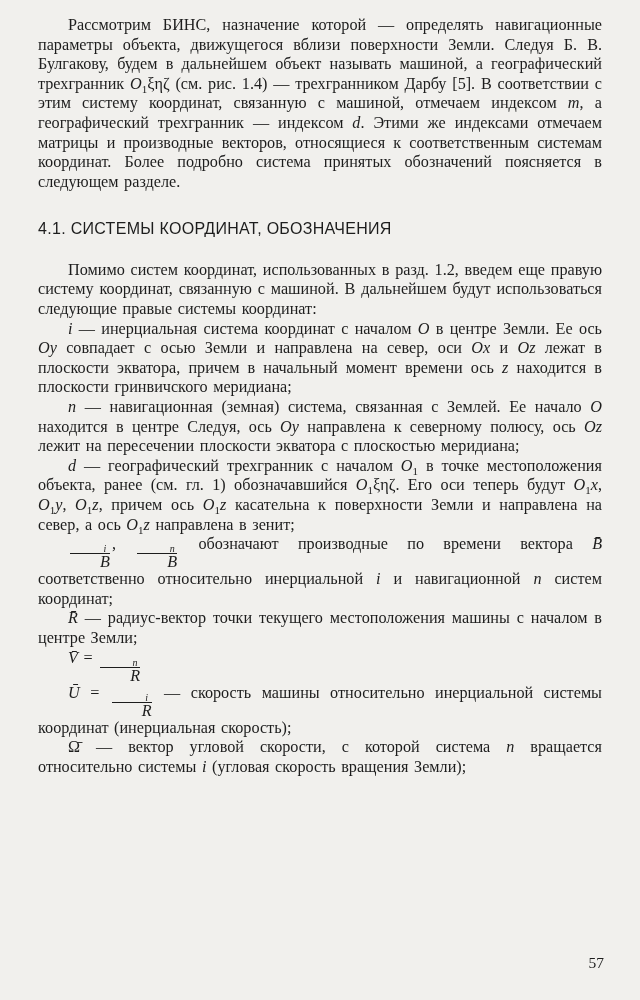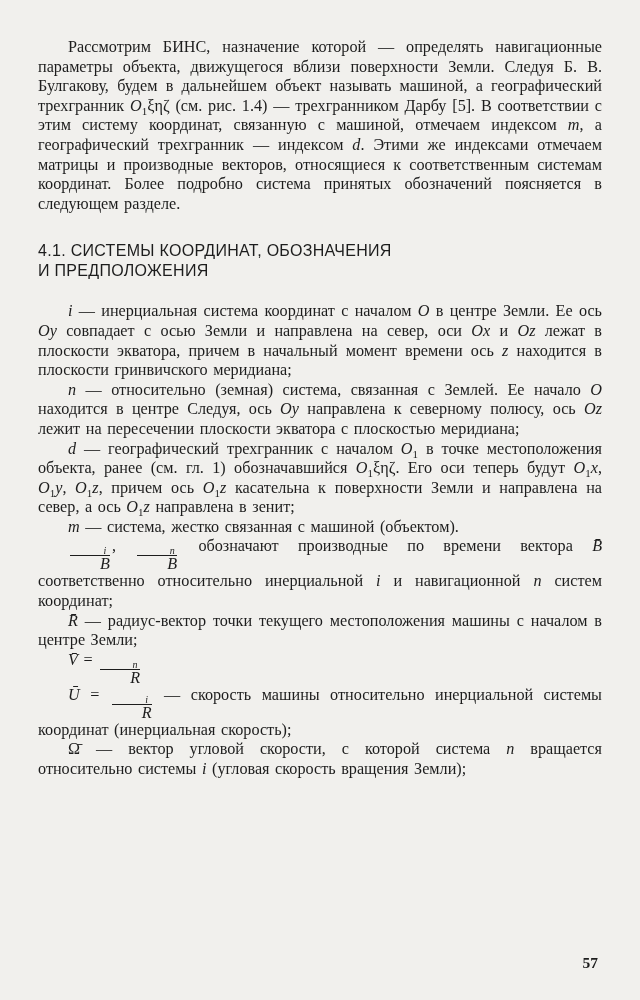--- a/index.html
+++ b/index.html
@@ -3,21 +3,21 @@
 <meta charset="utf-8">
 <style>
   html,body{margin:0;padding:0;background:#e9e8e5;}
   .page{
     position:relative;
     width:640px;height:1000px;
     background:#f1f0ed;
     color:#1d1d1d;
     font-family:"Liberation Serif","DejaVu Serif",serif;
     box-sizing:border-box;
-    padding:38px 38px 0 38px;
+    padding:16px 38px 0 38px;
     overflow:hidden;
   }
   .para{
     margin:0;
     font-size:16.2px;
     line-height:19.6px;
     text-align:justify;
     text-indent:30px;
     hyphens:auto;
     -webkit-hyphens:auto;
@@ -38,47 +38,46 @@
     flex-direction:column;
     align-items:center;
     vertical-align:-3px;
     line-height:1;
     margin:0 2px;
   }
   .ovt{font-style:italic;font-size:10px;line-height:9px;font-family:"Liberation Serif","DejaVu Serif",serif;}
   .ovb{font-style:italic;border-top:1.2px solid currentColor;padding-top:1px;line-height:15px;}
   .pagenum{
     position:absolute;
-    right:42px;
+    right:36px;
     bottom:28px;
     font-size:15.5px;
-    font-weight:bold;
+    font-weight:normal;
     font-family:"Liberation Serif","DejaVu Serif",serif;
   }
 </style>
 </head>
 <body>
 
 <div class="page">
 
   <p class="para"><span>Рассмотрим БИНС, назначение которой — определять навигационные параметры объекта, движущегося вблизи поверхности Земли. Следуя Б. В. Булгакову, будем в дальнейшем объект называть машиной, а географический трехгранник </span><span class="it">O</span><sub>1</sub><span>ξηζ (см. рис. 1.4) — трехгранником Дарбу [5]. В соответствии с этим систему координат, связанную с машиной, отмечаем индексом </span><span class="it">m</span><span>, а географический трехгранник — индексом </span><span class="it">d</span><span>. Этими же индексами отмечаем матрицы и производные векторов, относящиеся к соответственным системам координат. Более подробно система принятых обозначений поясняется в следующем разделе.</span></p>
 
   <h2 class="heading">
     <span>4.1. СИСТЕМЫ КООРДИНАТ, ОБОЗНАЧЕНИЯ</span><br>
-    <span>И ПРЕДПОЛОЖЕНИЯ</span>
   </h2>
 
+  <p class="para"><span>Помимо систем координат, использованных в разд. 1.2, введем еще правую систему координат, связанную с машиной. В дальнейшем будут использоваться следующие правые системы координат:</span></p>
 
   <p class="para"><span class="it">i</span><span> — инерциальная система координат с началом </span><span class="it">O</span><span> в центре Земли. Ее ось </span><span class="it">Oy</span><span> совпадает с осью Земли и направлена на север, оси </span><span class="it">Ox</span><span> и </span><span class="it">Oz</span><span> лежат в плоскости экватора, причем в начальный момент времени ось </span><span class="it">z</span><span> находится в плоскости гринвичского меридиана;</span></p>
 
-  <p class="para"><span class="it">n</span><span> — относительно (земная) система, связанная с Землей. Ее начало </span><span class="it">O</span><span> находится в центре Следуя, ось </span><span class="it">Oy</span><span> направлена к северному полюсу, ось </span><span class="it">Oz</span><span> лежит на пересечении плоскости экватора с плоскостью меридиана;</span></p>
+  <p class="para"><span class="it">n</span><span> — навигационная (земная) система, связанная с Землей. Ее начало </span><span class="it">O</span><span> находится в центре Следуя, ось </span><span class="it">Oy</span><span> направлена к северному полюсу, ось </span><span class="it">Oz</span><span> лежит на пересечении плоскости экватора с плоскостью меридиана;</span></p>
 
   <p class="para"><span class="it">d</span><span> — географический трехгранник с началом </span><span class="it">O</span><sub>1</sub><span> в точке местоположения объекта, ранее (см. гл. 1) обозначавшийся </span><span class="it">O</span><sub>1</sub><span>ξηζ. Его оси теперь будут </span><span class="it">O</span><sub>1</sub><span class="it">x</span><span>, </span><span class="it">O</span><sub>1</sub><span class="it">y</span><span>, </span><span class="it">O</span><sub>1</sub><span class="it">z</span><span>, причем ось </span><span class="it">O</span><sub>1</sub><span class="it">z</span><span> касательна к поверхности Земли и направлена на север, а ось </span><span class="it">O</span><sub>1</sub><span class="it">z</span><span> направлена в зенит;</span></p>
 
-  <p class="para"><span class="it">m</span><span> — система, жестко связанная с машиной (объектом).</span></p>
 
   <p class="para"><span class="ov">
         <span class="ovt">i</span>
         <span class="ovb">B</span>
       </span><span>, </span><span class="ov">
         <span class="ovt">n</span>
         <span class="ovb">B</span>
       </span><span> обозначают производные по времени вектора </span><span class="it">B̄</span><span> соответственно относительно инерциальной </span><span class="it">i</span><span> и  навигационной </span><span class="it">n</span><span> систем координат;</span></p>
 
   <p class="para"><span class="it">R̄</span><span> — радиус-вектор точки текущего местоположения машины с началом в центре Земли;</span></p>

